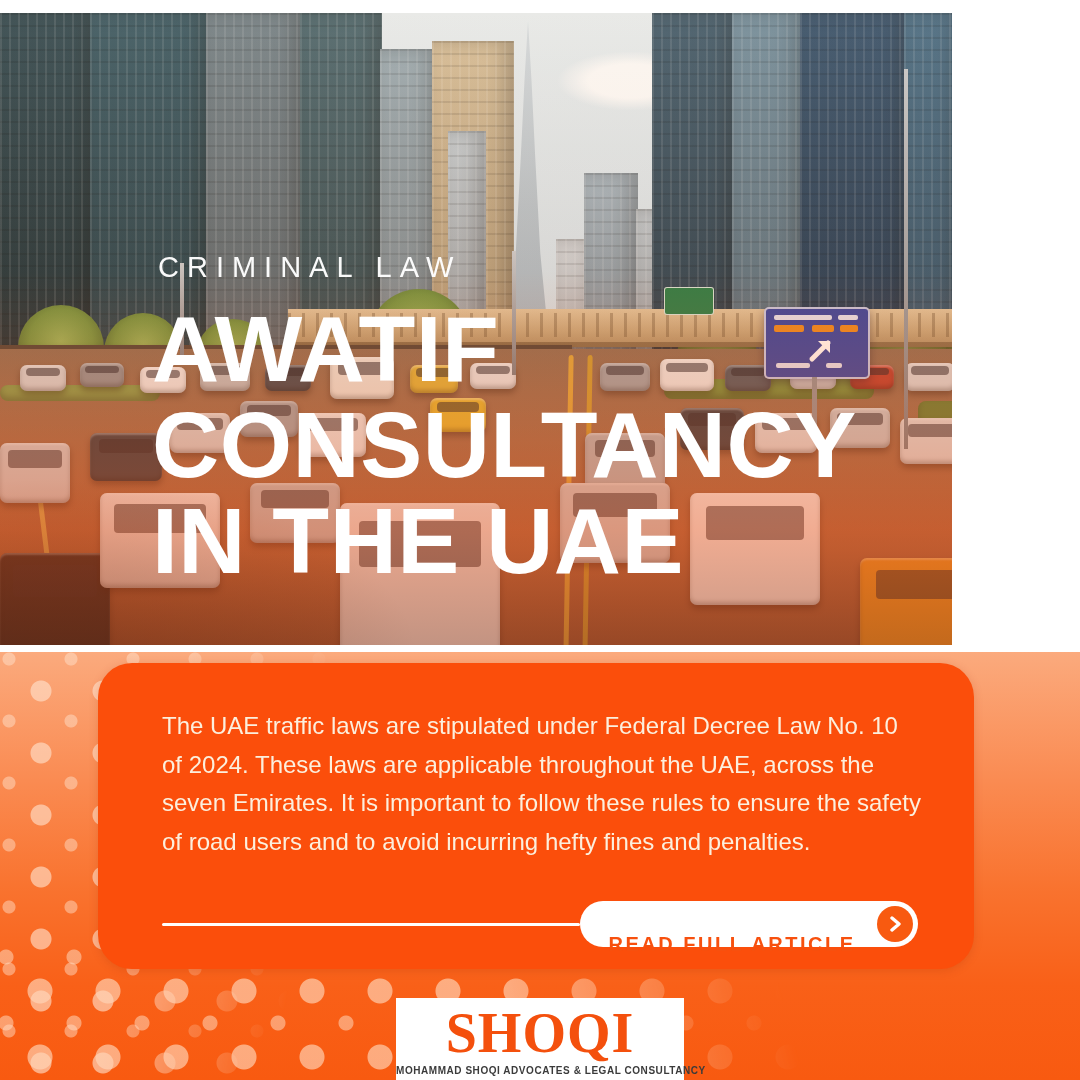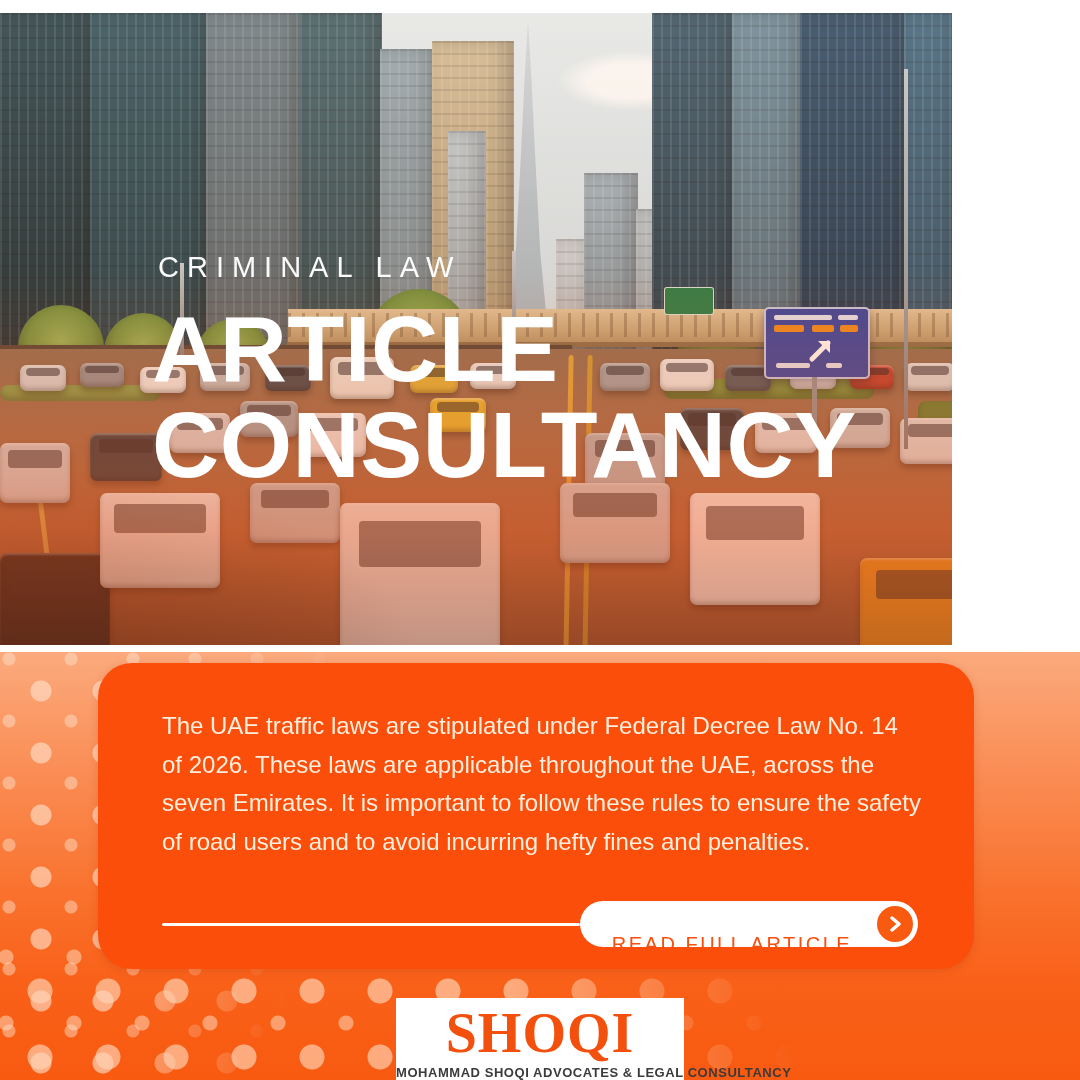--- a/index.html
+++ b/index.html
@@ -78,31 +78,31 @@
 
   .card{position:absolute;left:98px;top:11px;width:876px;height:306px;border-radius:34px;
         background:#fb4e0b;box-shadow:0 2px 10px rgba(150,40,5,.18);}
   .card-body{position:absolute;left:64px;top:44px;width:760px;
         font-size:24px;line-height:38.5px;font-weight:500;color:#fcefdd;}
   .cta-row{position:absolute;left:64px;right:56px;bottom:22px;height:46px;
         display:flex;align-items:center;}
   .cta-line{flex:1;height:3px;background:#ffffff;border-radius:2px;}
   .cta-btn{position:relative;width:338px;height:46px;background:#ffffff;border-radius:23px;
         display:flex;align-items:center;justify-content:center;cursor:pointer;border:none;}
-  .cta-label{color:#f7500e;font-size:20px;font-weight:400;letter-spacing:2.5px;
+  .cta-label{color:#f7500e;font-size:20px;font-weight:700;letter-spacing:2.5px;
         margin-right:34px;white-space:nowrap;margin-top:41px;}
   .cta-circle{position:absolute;right:5px;top:5px;width:36px;height:36px;border-radius:50%;
         background:#f85a10;display:flex;align-items:center;justify-content:center;}
 
   
   .logo{position:absolute;left:50%;transform:translateX(-50%);bottom:0;width:288px;height:82px;
         background:#ffffff;text-align:center;}
   .brand{font-family:"Liberation Serif",serif;font-weight:700;color:#f4500d;font-size:56px;
          line-height:1;margin-top:7px;letter-spacing:1px;}
-  .brand-tag{font-size:13px;font-weight:700;color:#3b3b3b;letter-spacing:.55px;margin-top:4px;
+  .brand-tag{font-size:10px;font-weight:700;color:#3b3b3b;letter-spacing:.55px;margin-top:4px;
          white-space:nowrap;}
 </style>
 </head>
 <body>
 
 <div id="canvas">
 
   <div class="hero">
     <div class="layer" id="layer-skyline">
       <div class="cloud"></div>
@@ -213,34 +213,35 @@
       <div class="bar" style="left:10px;top:54px;width:34px;height:5px;background:rgba(255,255,255,.85);"></div>
       <div class="bar" style="left:60px;top:54px;width:16px;height:5px;background:rgba(255,255,255,.85);"></div>
     </div>
     <div class="sign-pole"></div>
 
     <div class="tint"></div>
 
     <div class="hero-text">
       <div class="category">CRIMINAL LAW</div>
       <div class="title">
-        <div>ARTICLE</div>
+        <div>AWATIF</div>
         <div>CONSULTANCY</div>
+        <div>IN THE UAE</div>
       </div>
     </div>
   </div>
 
   <div class="divider"></div>
 
   <div class="sheet">
     <div class="dots-a"></div>
     <div class="dots-b"></div>
 
     <div class="card">
-      <div class="card-body">The UAE traffic laws are stipulated under Federal Decree Law No. 14 of 2026. These laws are applicable throughout the UAE, across the seven Emirates. It is important to follow these rules to ensure the safety of road users and to avoid incurring hefty fines and penalties.</div>
+      <div class="card-body">The UAE traffic laws are stipulated under Federal Decree Law No. 10 of 2024. These laws are applicable throughout the UAE, across the seven Emirates. It is important to follow these rules to ensure the safety of road users and to avoid incurring hefty fines and penalties.</div>
       <div class="cta-row">
         <div class="cta-line"></div>
         <button class="cta-btn">
           <span class="cta-label">READ FULL ARTICLE</span>
           <span class="cta-circle">
             <svg width="13" height="16" viewBox="0 0 13 16">
               <polyline points="3,2 10,8 3,14" fill="none" stroke="#ffffff" stroke-width="3.4" stroke-linecap="round" stroke-linejoin="round"></polyline>
             </svg>
           </span>
         </button>

